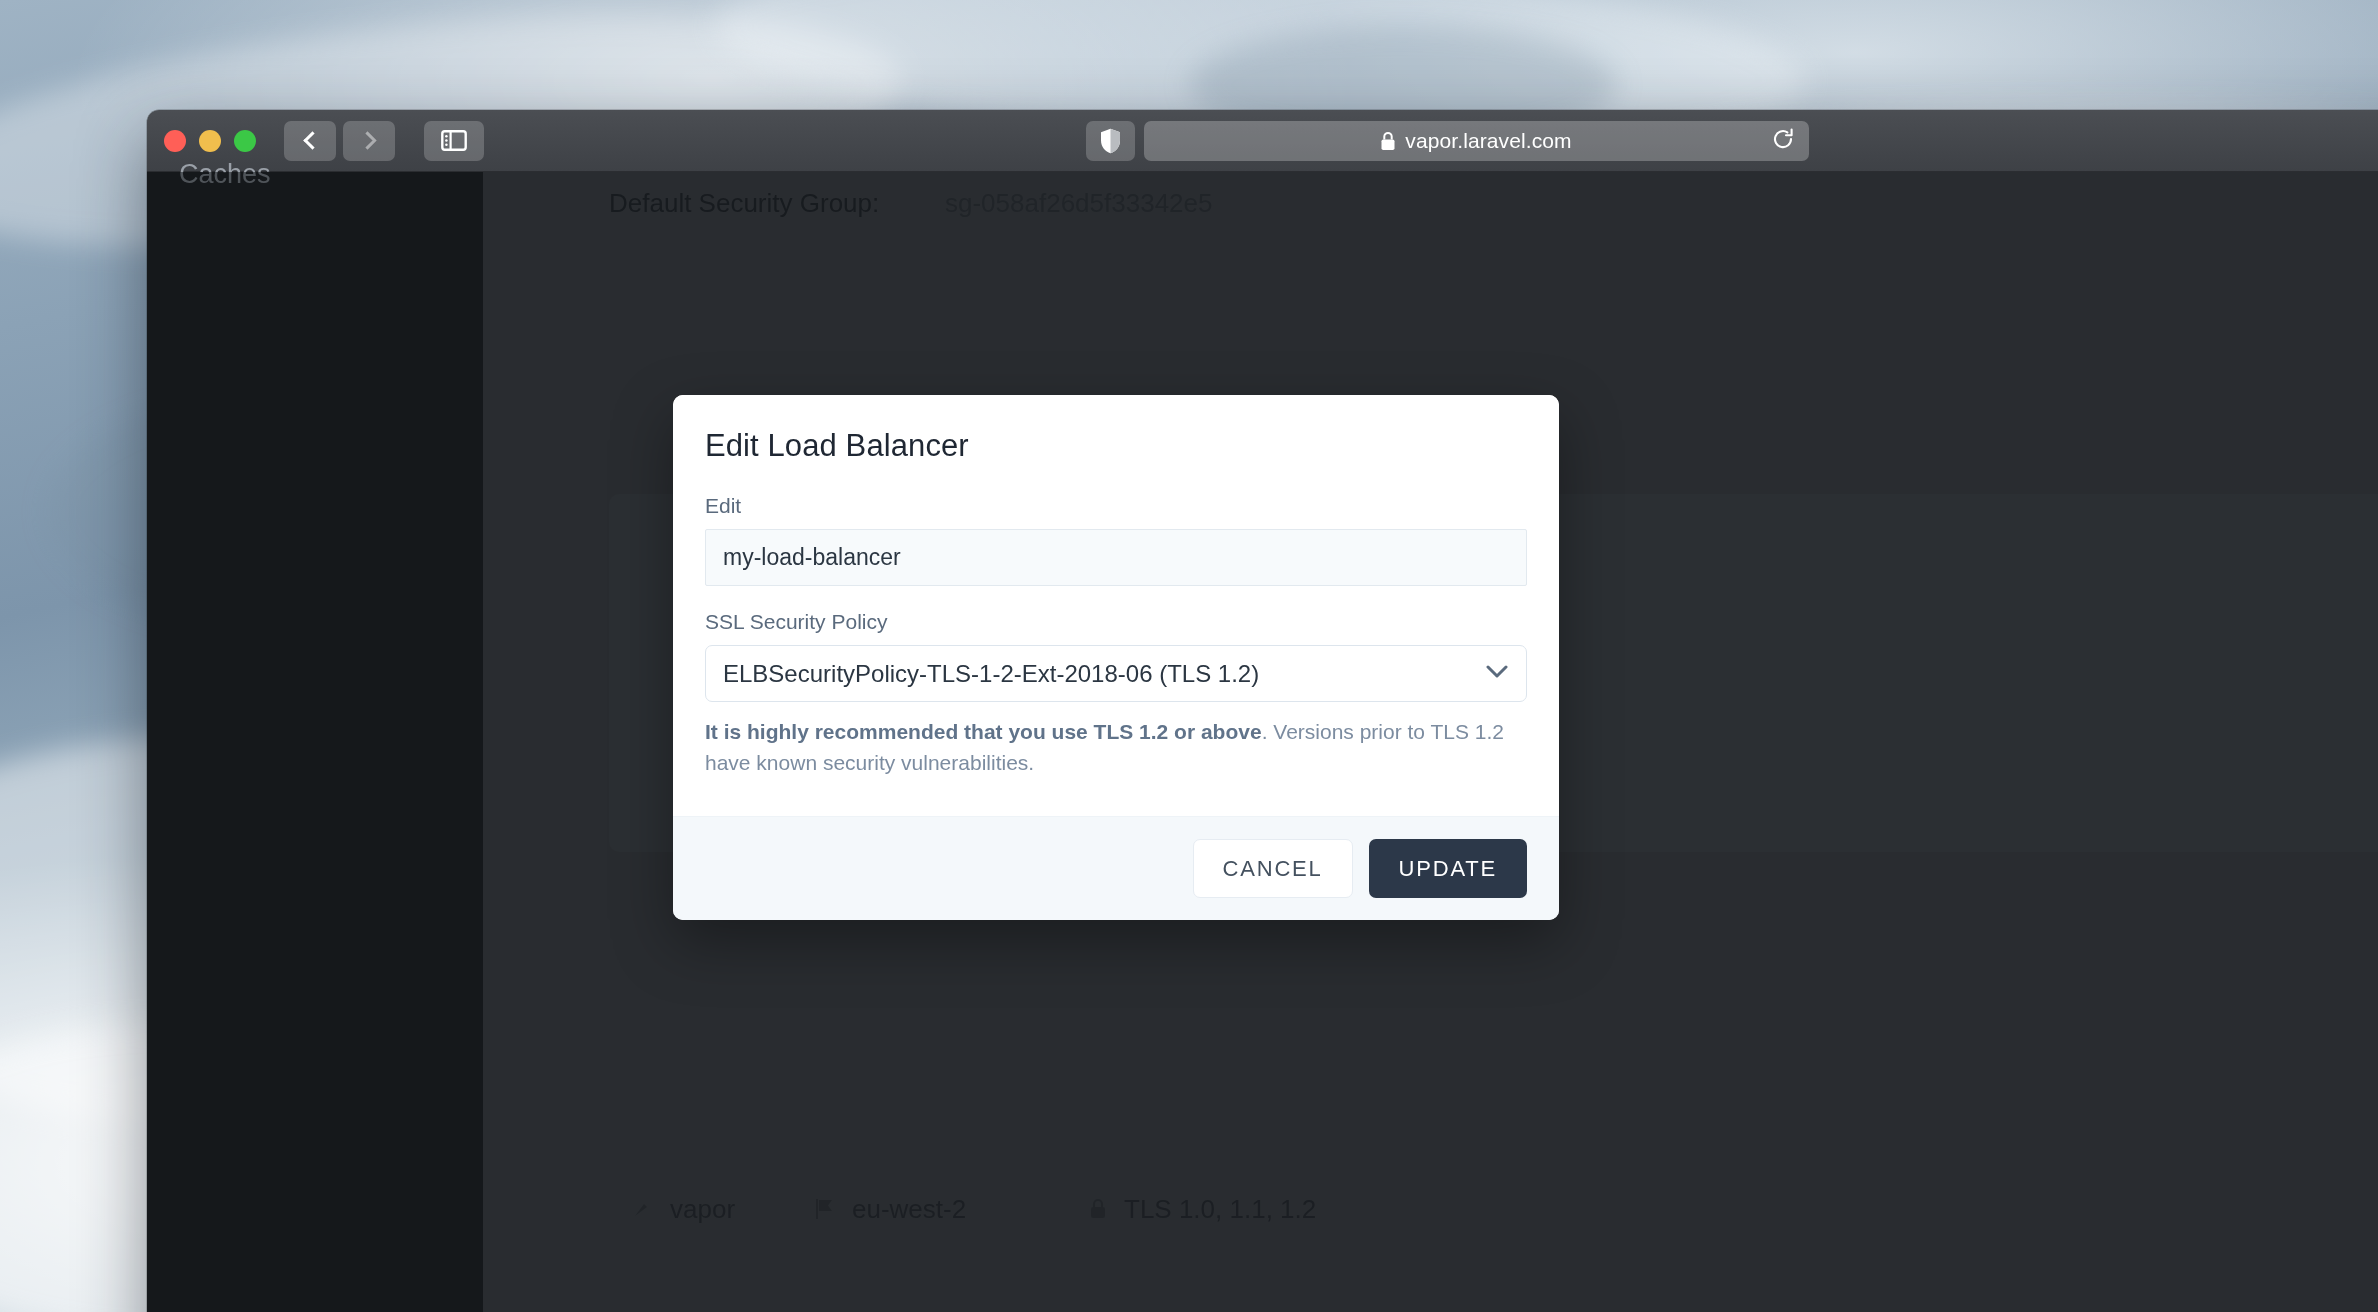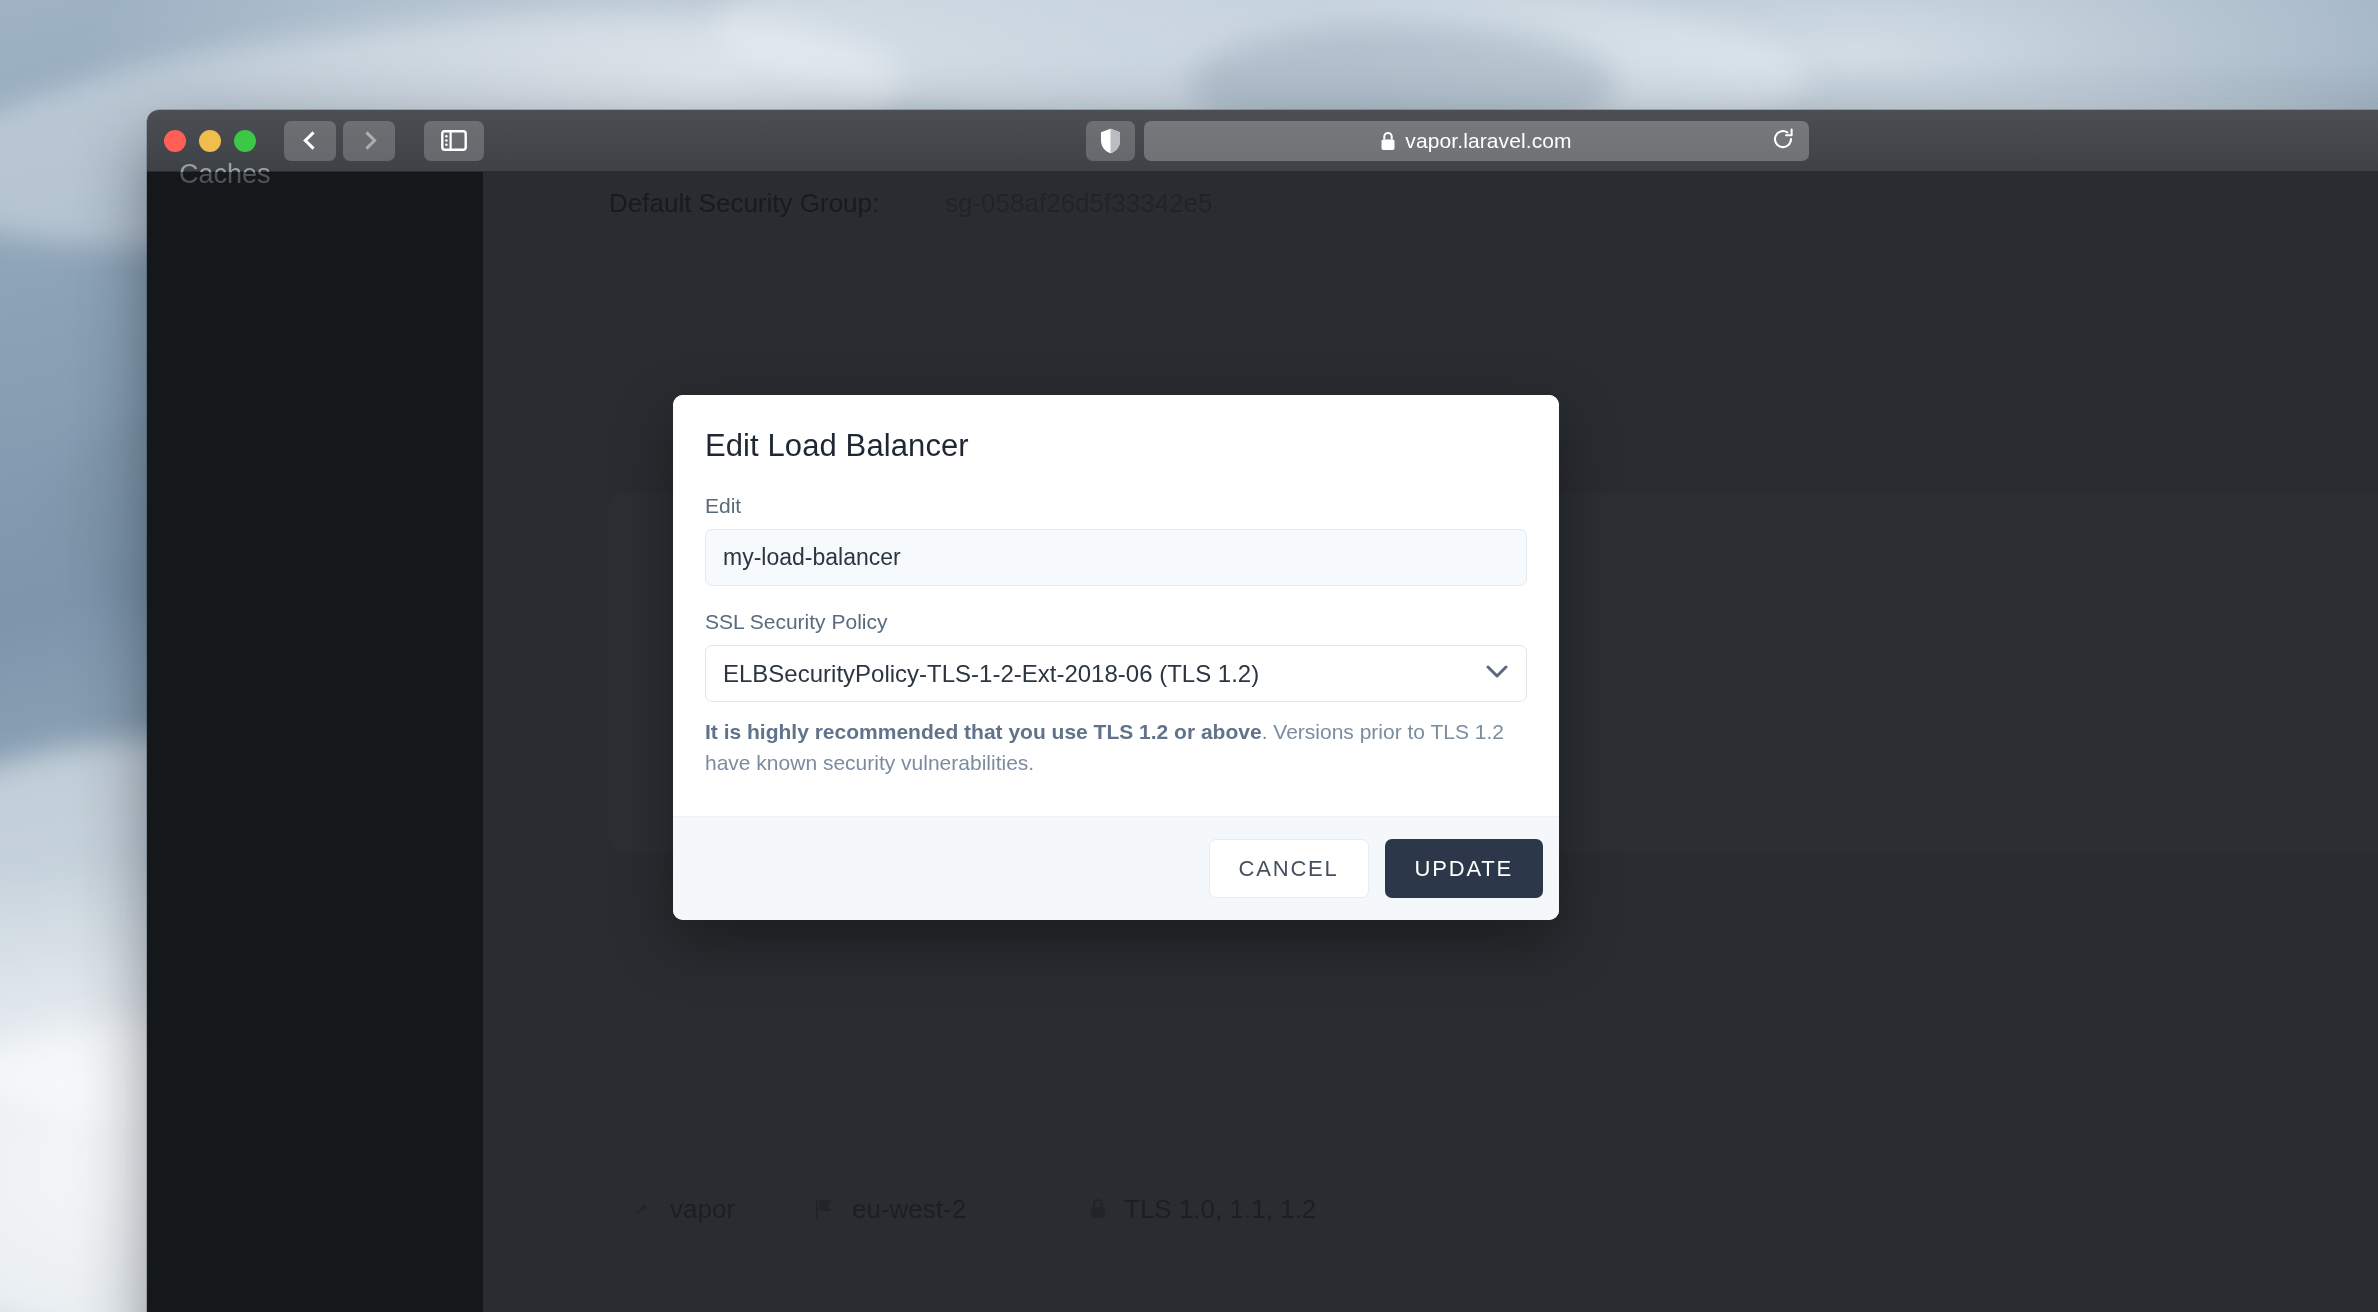--- a/index.html
+++ b/index.html
@@ -173,21 +173,21 @@
   .field-label {
     display: block;
     font-size: 21px; color: #5a6a7d;
     margin-bottom: 11px;
   }
   .text-input {
     width: 100%; height: 57px;
     padding: 16px 17px;
     background: #f7fafc;
     border: 1px solid #e2e9ef;
-    border-radius: 7px;
+    border-radius: 2px;
     font-size: 23px; color: #2b3642;
     font-family: "Liberation Sans", sans-serif;
     outline: none;
   }
   .select-wrap { position: relative; }
   .select-box {
     width: 100%; height: 57px;
     padding: 0 50px 0 17px;
     background: #fff;
     border: 1px solid #dde5ed;
@@ -198,21 +198,21 @@
   .select-chevron { position: absolute; right: 19px; top: 50%; transform: translateY(-50%); }
   .help-text {
     margin-top: 14px;
     font-size: 21px; line-height: 1.48;
     color: #7c8ca0;
   }
   .help-text b { color: #60738a; font-weight: 700; }
   .modal-footer {
     background: #f4f8fb;
     border-top: 1px solid #eef3f7;
-    padding: 22px 16px;
+    padding: 22px 32px;
     display: flex; justify-content: flex-end; gap: 16px;
   }
   .btn {
     height: 59px; padding: 0 29px;
     border-radius: 7px;
     font-size: 22px; letter-spacing: 1.8px;
     display: flex; align-items: center; justify-content: center;
     font-family: "Liberation Sans", sans-serif;
     cursor: pointer;
     border: 1px solid transparent;

